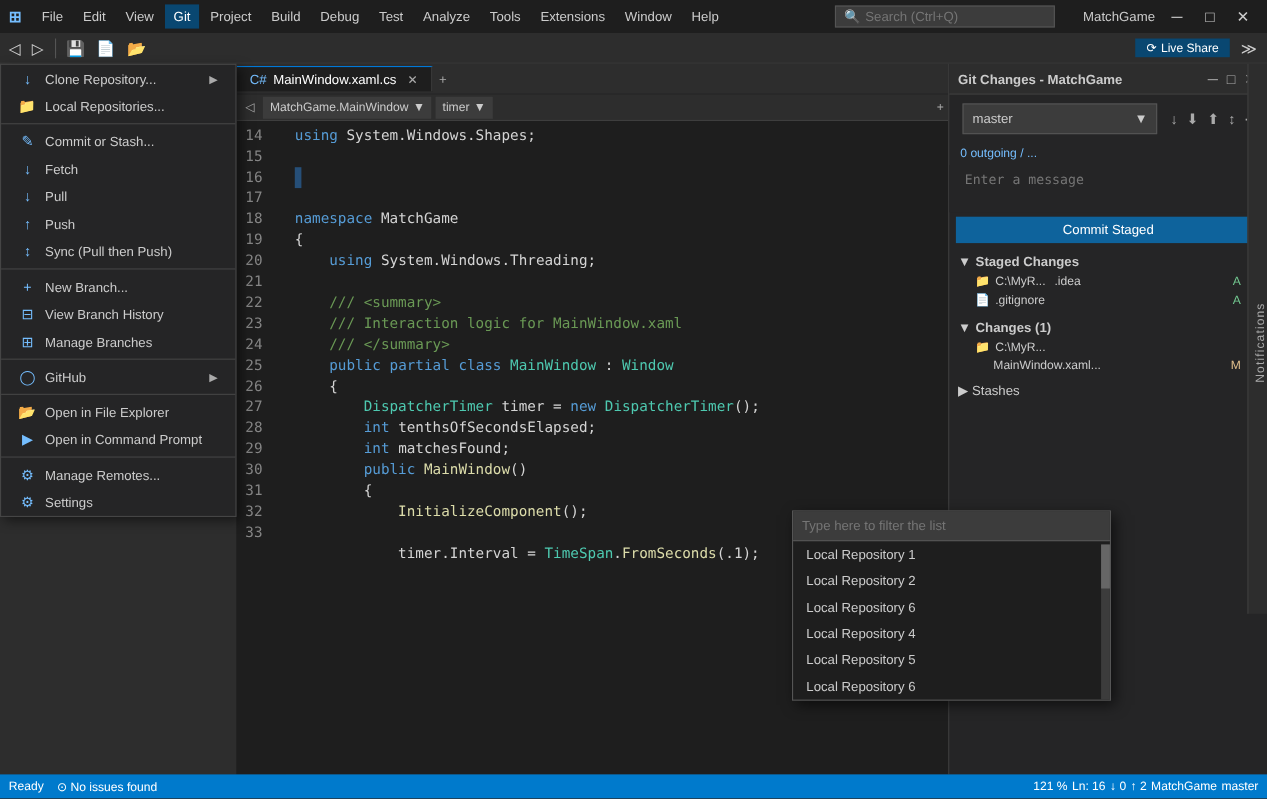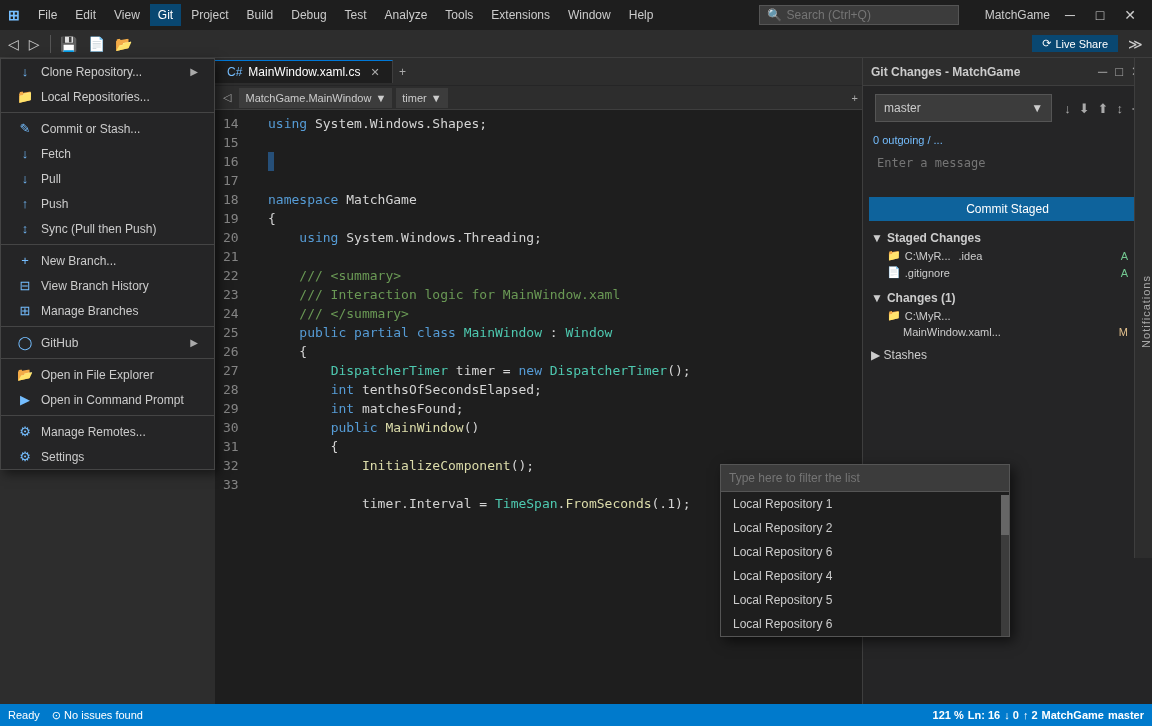--- a/index.html
+++ b/index.html
@@ -668,21 +668,21 @@
     <div class="repo-item">Local Repository 6</div>
   </div>
   <div style="position:absolute;right:0;top:30px;bottom:0;width:8px;background:#3c3c3c;">
     <div style="width:8px;height:40px;background:#666;margin-top:0;"></div>
   </div>
 </div>
 
 <div class="status-bar">
   <span class="status-item">Ready</span>
   <span class="status-item">⊙ No issues found</span>
-  <div style="display:flex;align-items:center;gap:4px;margin-left:auto;font-weight:bold;">
+  <div style="display:flex;align-items:center;gap:4px;margin-left:auto;">
     <span class="status-item">121 %</span>
     <span class="status-item">Ln: 16</span>
     <span class="status-item">↓ 0</span>
     <span class="status-item">↑ 2</span>
     <span class="status-item">MatchGame</span>
     <span class="status-item">master</span>
   </div>
 </div>
 
 </body></html>

